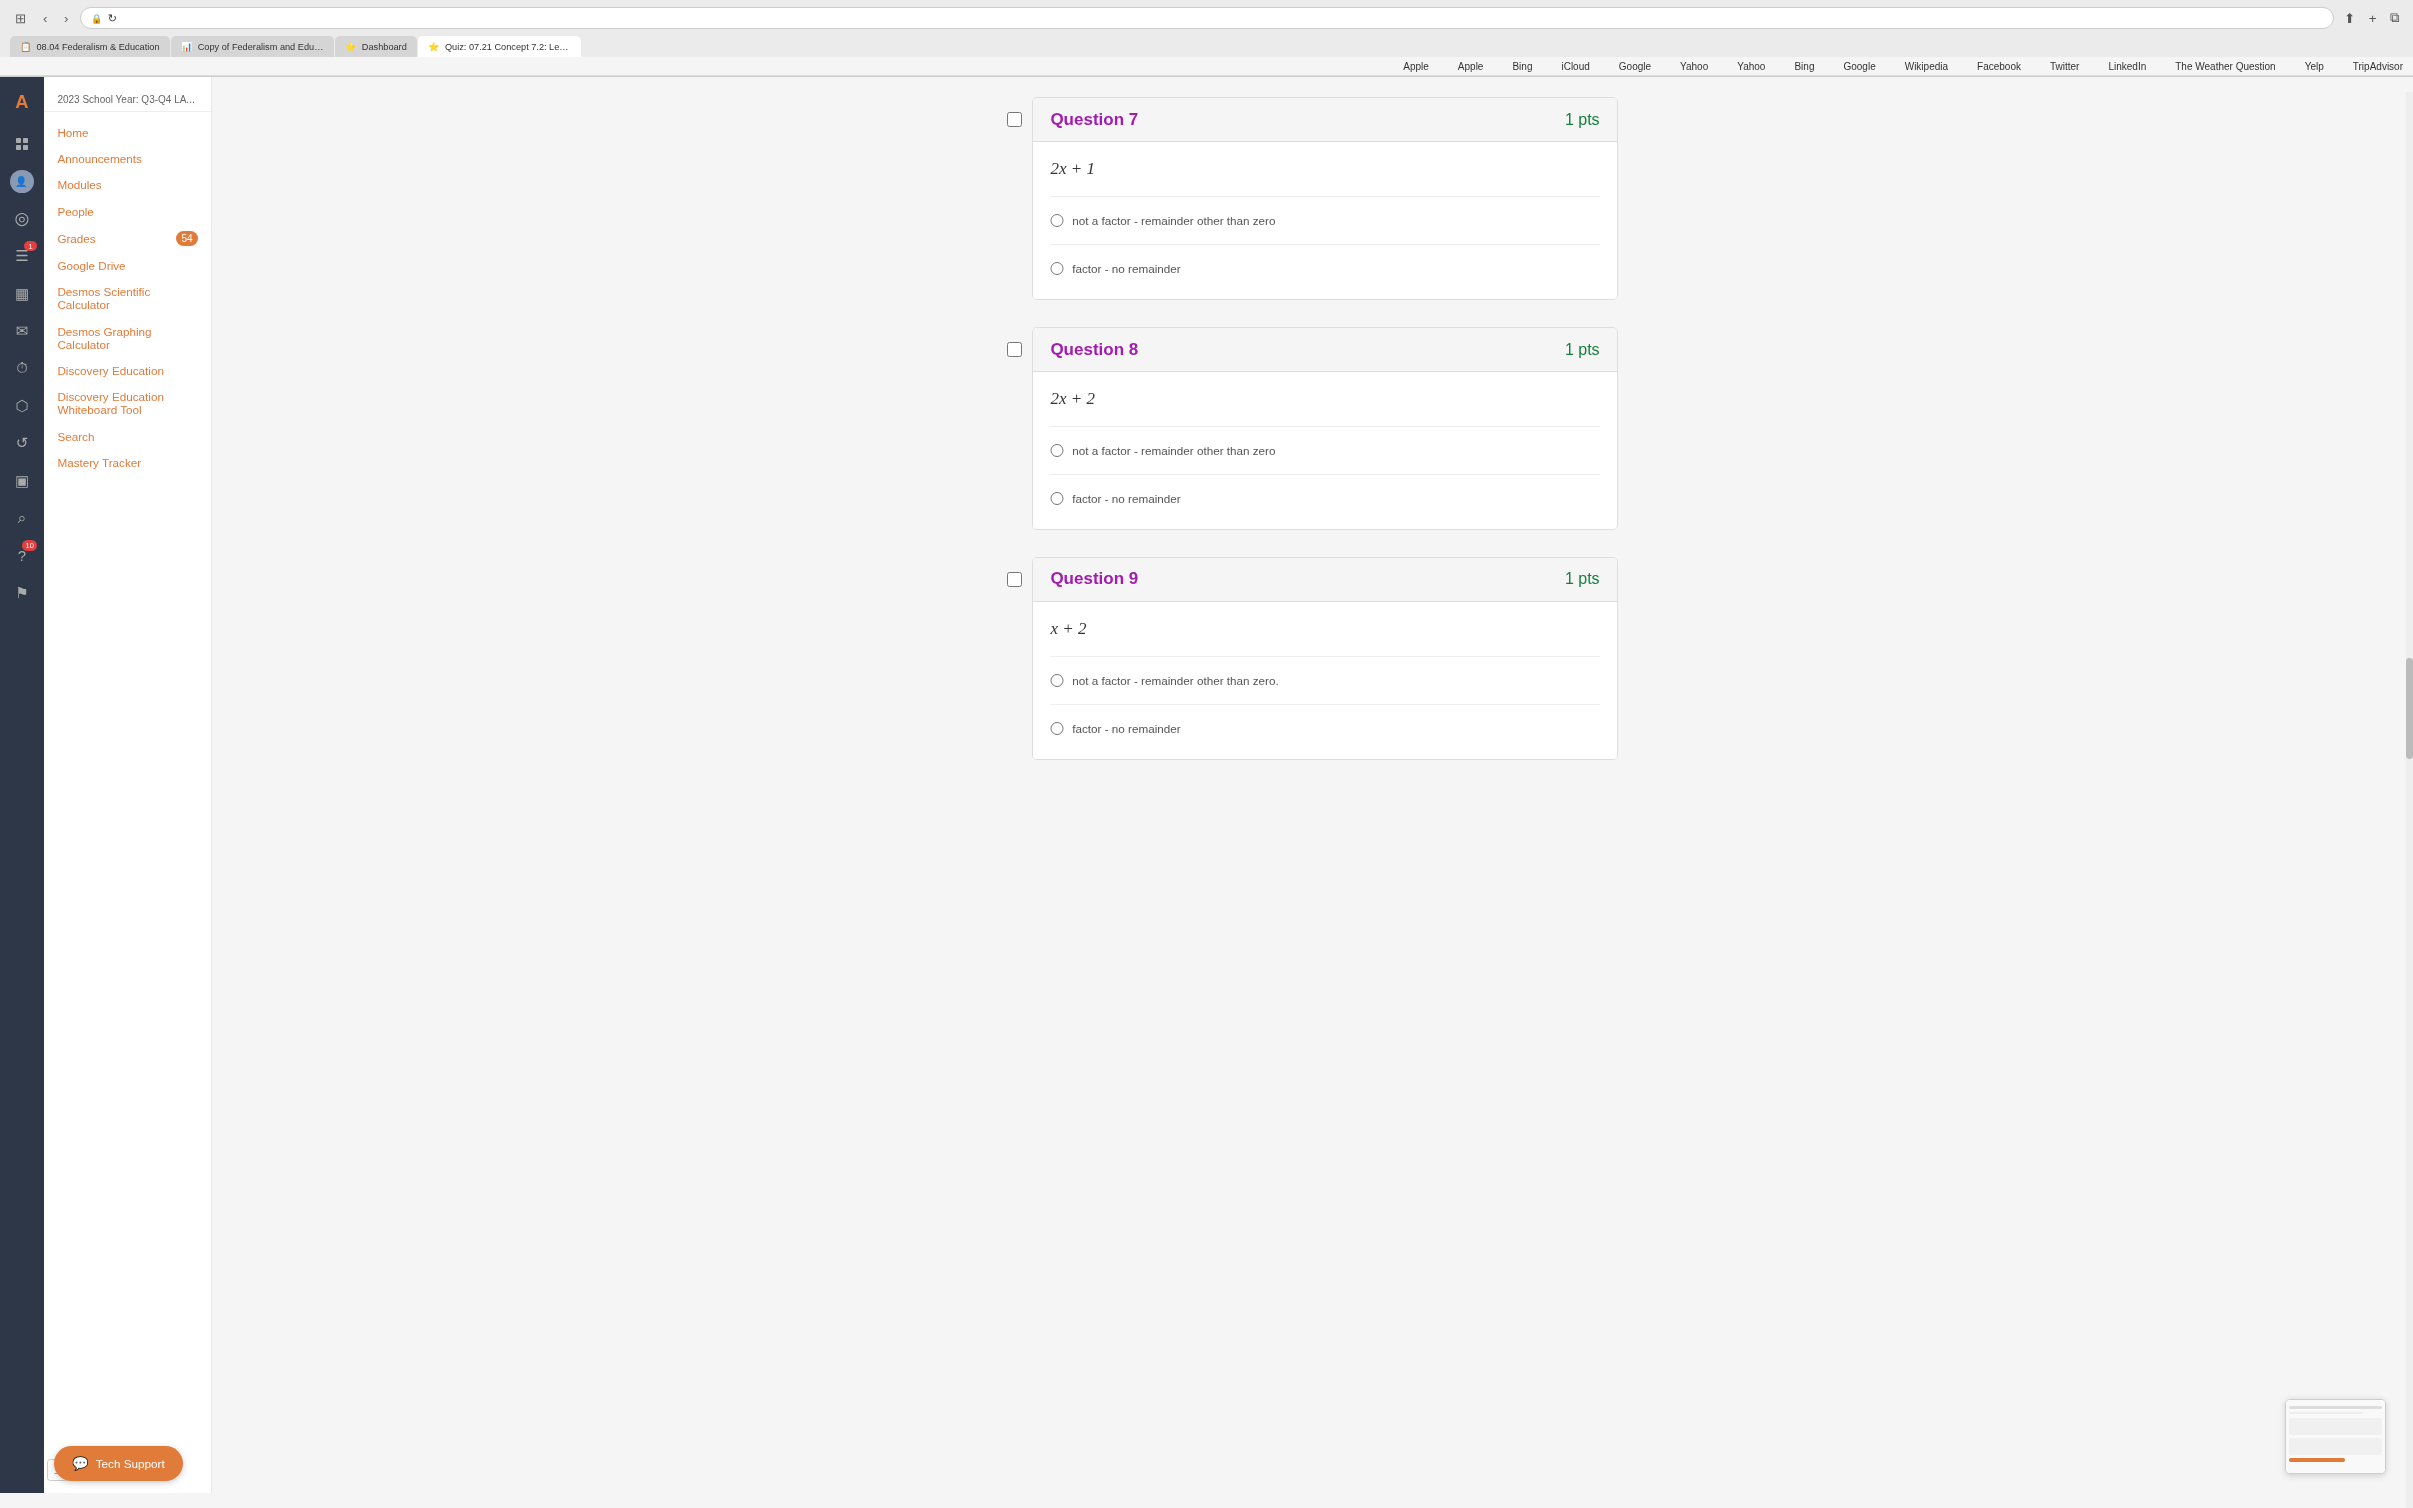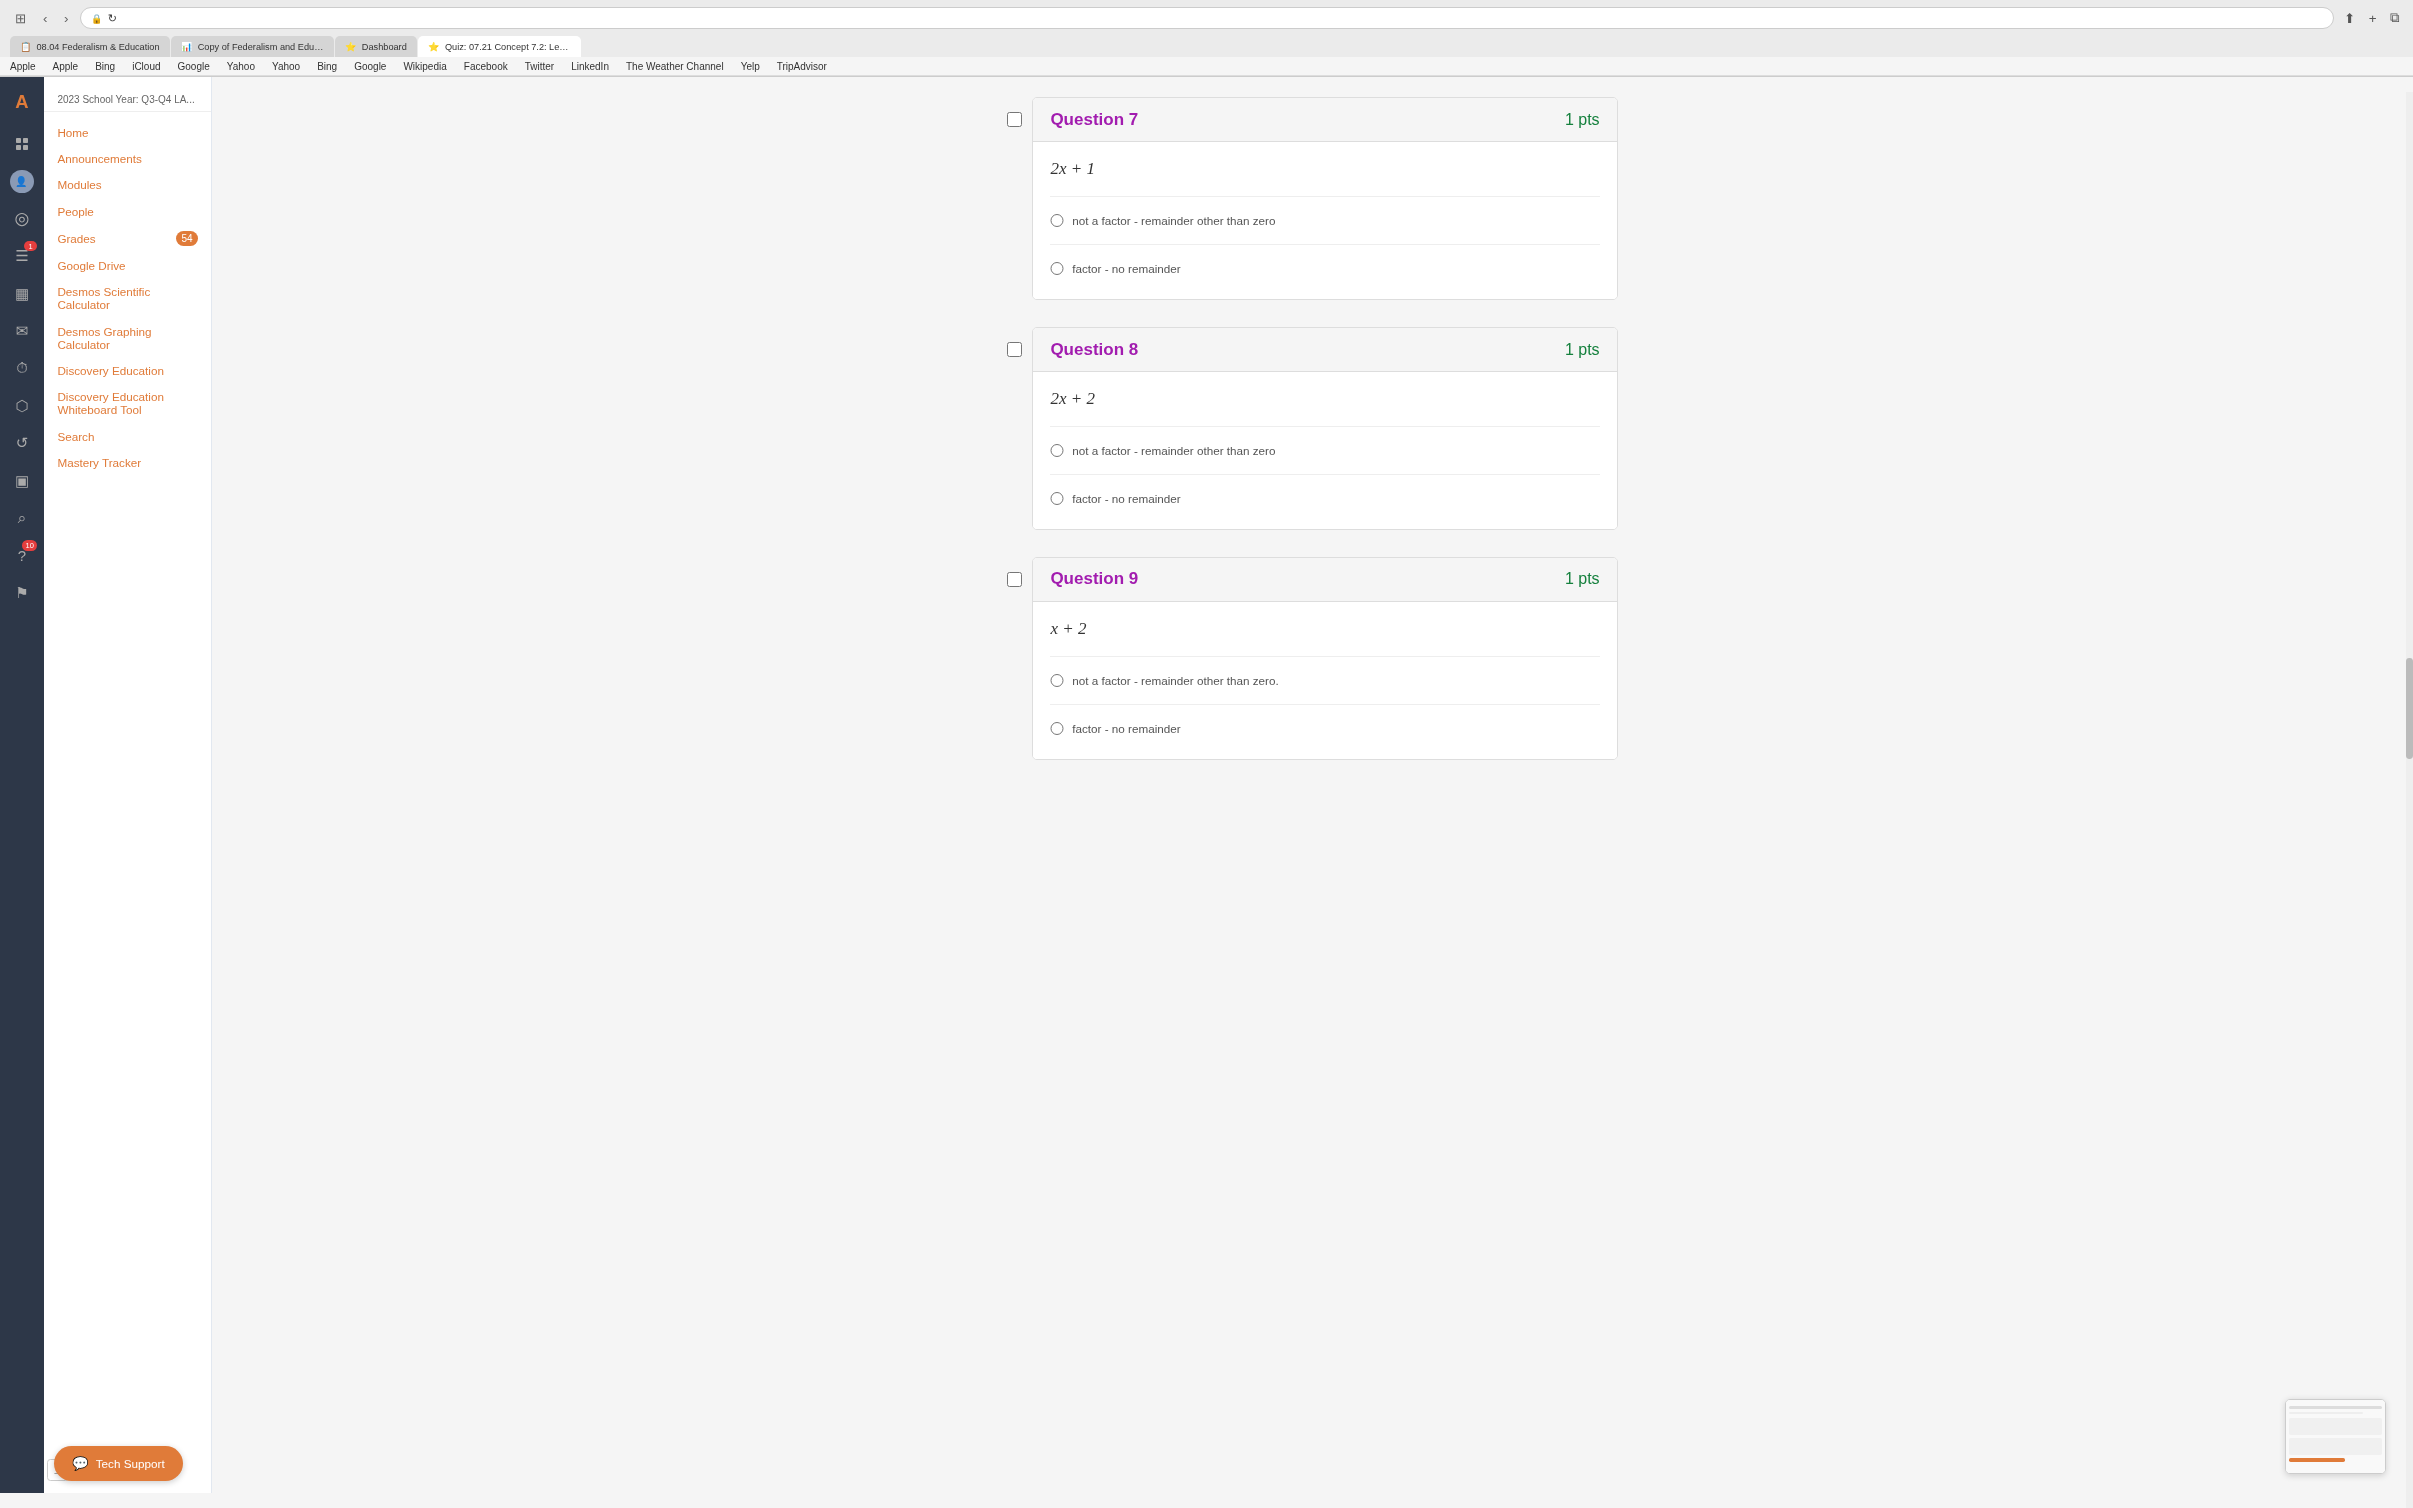--- a/index.html
+++ b/index.html
@@ -13,21 +13,21 @@
     .browser-address-bar .lock-icon { color: #666; font-size: 9.2px; }
     .browser-address-text { flex: 1; }
     .browser-action-btn { background: none; border: none; cursor: pointer; font-size: 13.4px; color: #555; padding: 3.4px; }
 
     .browser-tabs { display: flex; align-items: flex-end; padding: 0 10px; background: #ebebeb; gap: 1.7px; }
     .browser-tab { display: flex; align-items: center; gap: 5px; padding: 5px 10px; background: #d5d5d5; border-radius: 5px 5px 0 0; font-size: 9.2px; color: #333; cursor: pointer; max-width: 168px; }
     .browser-tab.active { background: white; }
     .browser-tab .tab-favicon { font-size: 9.2px; }
     .browser-tab .tab-title { white-space: nowrap; overflow: hidden; text-overflow: ellipsis; max-width: 126px; }
 
-    .bookmarks-bar { display: flex; align-items: center; padding: 3.4px 10px; gap: 17px; background: #f5f5f5; border-bottom: 0.8px solid #ddd; font-size: 10px; color: #333; overflow: hidden; }
+    .bookmarks-bar { display: flex; align-items: center; padding: 3.4px 10px; gap: 29px; background: #f5f5f5; border-bottom: 0.8px solid #ddd; font-size: 10px; color: #333; overflow: hidden; justify-content: flex-end; }
     .bookmark-item { cursor: pointer; white-space: nowrap; color: #333; }
 
     
     .app-container { display: flex; height: calc(100vh - 92px); }
 
     
     .icon-sidebar { width: 44px; background: #2d3748; display: flex; flex-direction: column; align-items: center; padding: 10px 0; gap: 3.4px; }
     .icon-sidebar-item { width: 34px; height: 34px; display: flex; align-items: center; justify-content: center; border-radius: 5px; cursor: pointer; color: #aaa; font-size: 15px; position: relative; }
     .icon-sidebar-item .badge { position: absolute; top: 1.7px; right: 1.7px; background: #e53e3e; color: white; font-size: 7.5px; border-radius: 8.4px; padding: 0.8px 3.4px; min-width: 13.4px; text-align: center; }
     .icon-sidebar-logo { width: 30px; height: 30px; display: flex; align-items: center; justify-content: center; margin-bottom: 6.7px; }
@@ -119,21 +119,21 @@
     <span class="bookmark-item">iCloud</span>
     <span class="bookmark-item">Google</span>
     <span class="bookmark-item">Yahoo</span>
     <span class="bookmark-item">Yahoo</span>
     <span class="bookmark-item">Bing</span>
     <span class="bookmark-item">Google</span>
     <span class="bookmark-item">Wikipedia</span>
     <span class="bookmark-item">Facebook</span>
     <span class="bookmark-item">Twitter</span>
     <span class="bookmark-item">LinkedIn</span>
-    <span class="bookmark-item">The Weather Channel</span>
+    <span class="bookmark-item">The Weather Question</span>
     <span class="bookmark-item">Yelp</span>
     <span class="bookmark-item">TripAdvisor</span>
   </div>
 </div>
 
 <div class="app-container">
 
   <div class="icon-sidebar">
     <div class="icon-sidebar-logo" style="color: #e07b39; font-size: 18.4px; font-weight: bold;">A</div>
     <div class="icon-sidebar-item">

